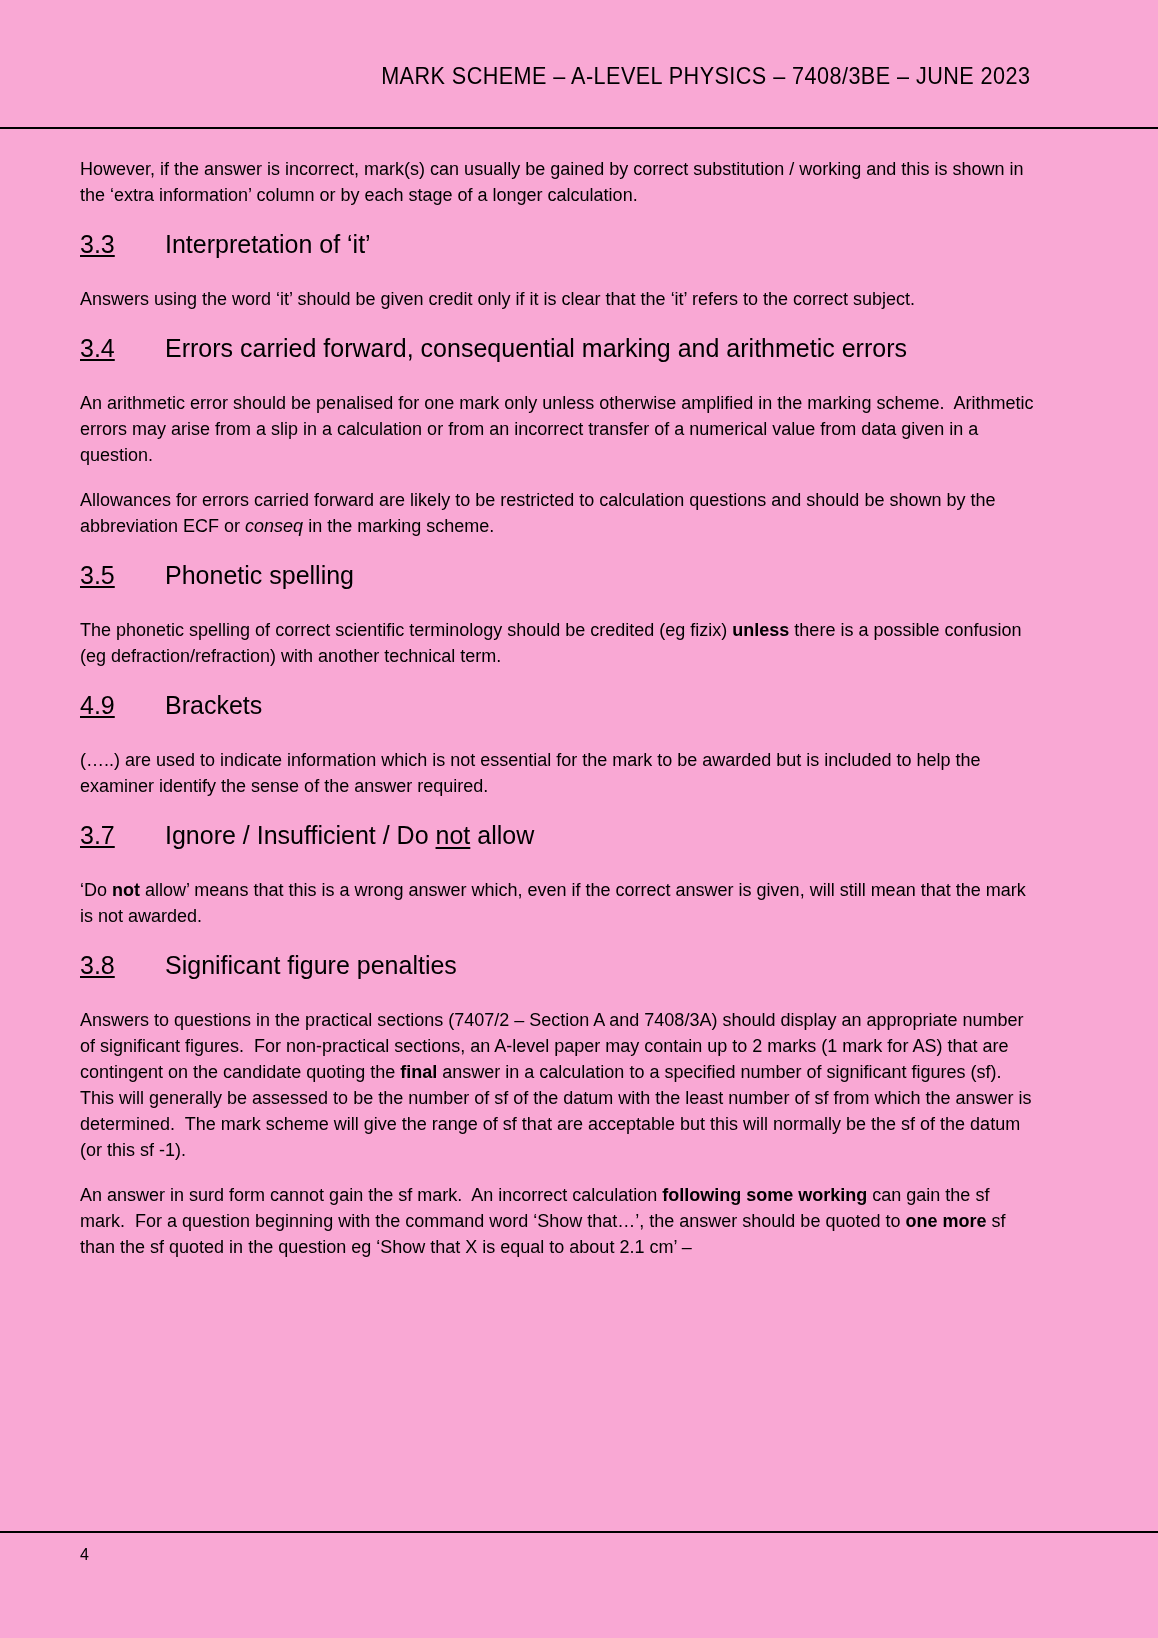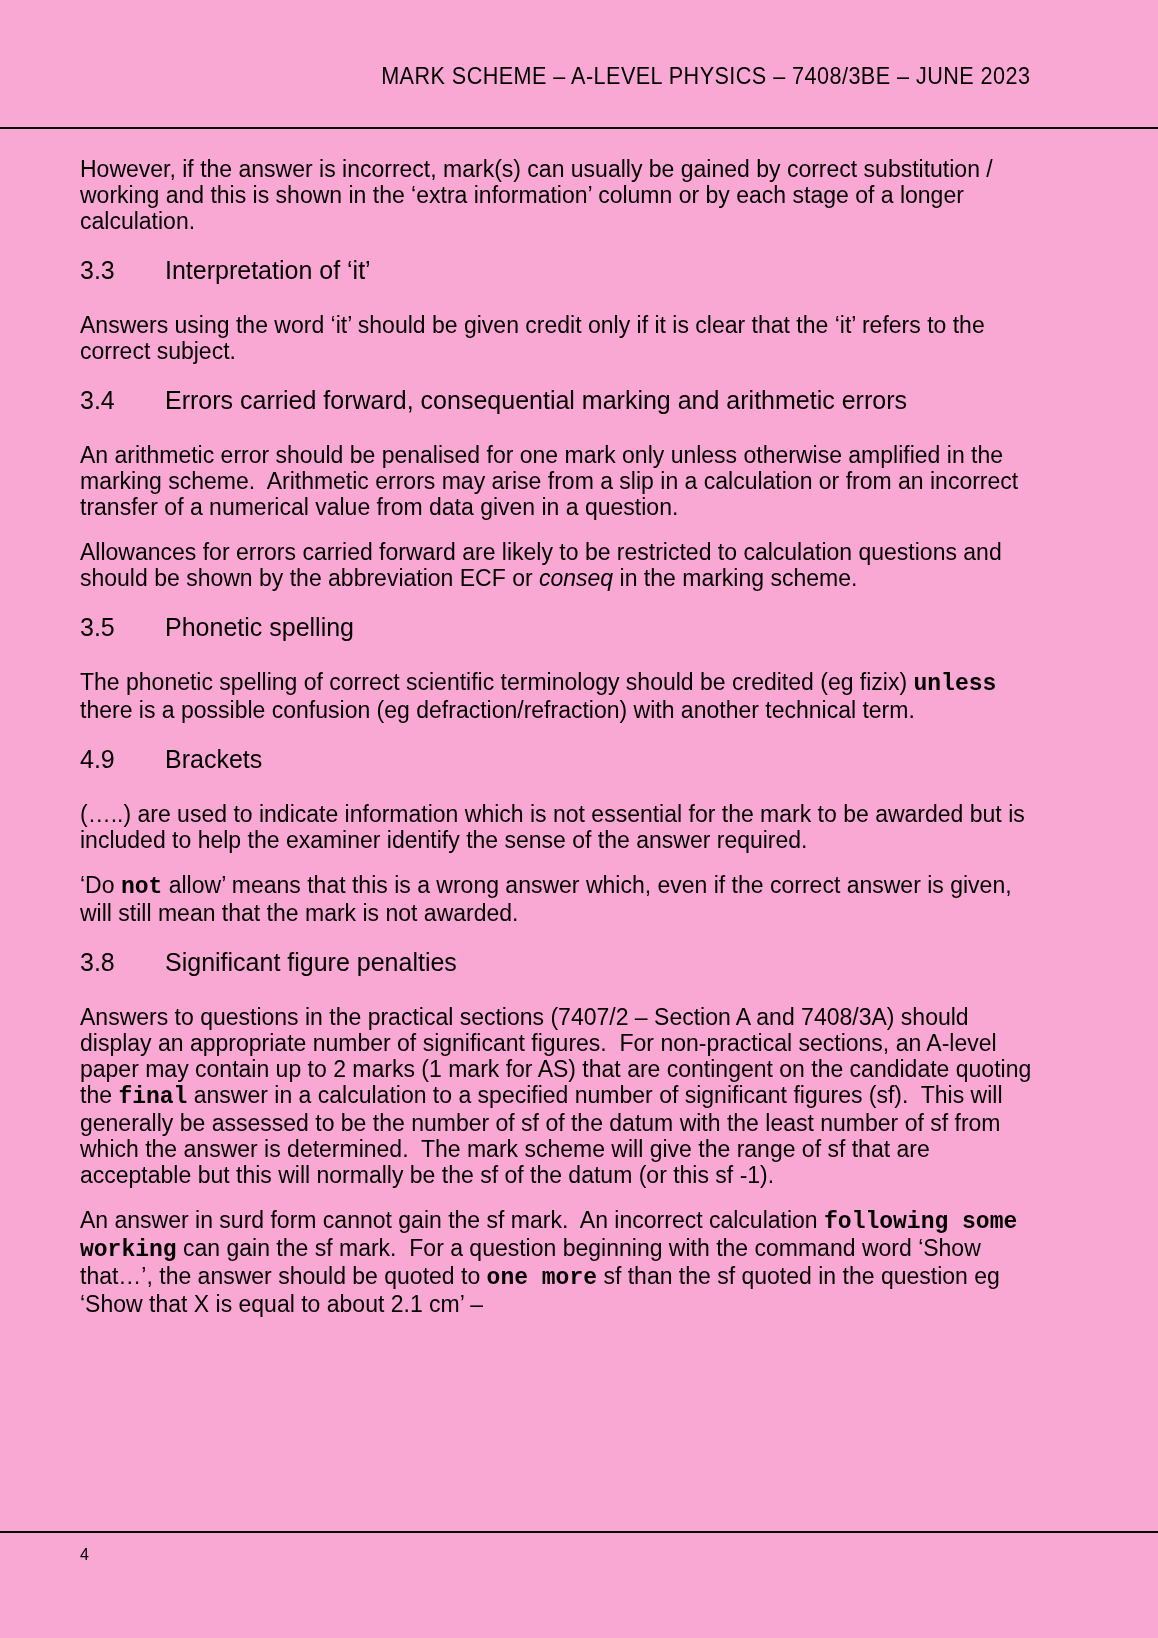--- a/index.html
+++ b/index.html
@@ -43,38 +43,39 @@
   }
   
   .content {
     position: absolute;
     top: 156px;
     left: 80px;
     width: 958px;
   }
   .content p.body-para {
     margin: 0 0 19px 0;
-    font-size: 23px;
+    font-size: 18px;
     line-height: 26px;
   }
   .content .section-heading {
     display: flex;
     margin: 21px 0 27px 0;
     font-size: 25px;
     line-height: 30px;
     font-weight: 400;
   }
   .section-heading .h-num {
     flex: 0 0 65px;
+    text-decoration: underline;
   }
   .section-heading .h-title {
     flex: 1 1 auto;
     margin-left: 20px;
   }
-  .run-b { font-weight: bold; font-family: Liberation Mono, monospace; }
+  .run-b { font-weight: bold; }
   .run-i { font-style: italic; }
   .run-u { text-decoration: underline; text-underline-offset: 3px; }
   
   .footer-rule {
     position: absolute;
     top: 1531px;
     left: 0;
     width: 100%;
     height: 2px;
     background: #000000;
@@ -114,20 +115,24 @@
       <h2 class="section-heading">
         <span class="h-num">3.5</span>
         <span class="h-title"><span>Phonetic spelling</span></span>
       </h2>
       <p class="body-para"><span>The phonetic spelling of correct scientific terminology should be credited (eg fizix) </span><span class="run-b">unless</span><span> there is a possible confusion (eg defraction/refraction) with another technical term.</span></p>
       <h2 class="section-heading">
         <span class="h-num">4.9</span>
         <span class="h-title"><span>Brackets</span></span>
       </h2>
       <p class="body-para"><span>(…..) are used to indicate information which is not essential for the mark to be awarded but is included to help the examiner identify the sense of the answer required.</span></p>
+      <h2 class="section-heading">
+        <span class="h-num">3.7</span>
+        <span class="h-title"><span>Ignore / Insufficient / Do </span><span class="run-u">not</span><span> allow</span></span>
+      </h2>
       <p class="body-para"><span>‘Do </span><span class="run-b">not</span><span> allow’ means that this is a wrong answer which, even if the correct answer is given, will still mean that the mark is not awarded.</span></p>
       <h2 class="section-heading">
         <span class="h-num">3.8</span>
         <span class="h-title"><span>Significant figure penalties</span></span>
       </h2>
       <p class="body-para"><span>Answers to questions in the practical sections (7407/2 – Section A and 7408/3A) should display an appropriate number of significant figures.&nbsp; For non-practical sections, an A-level paper may contain up to 2 marks (1 mark for AS) that are contingent on the candidate quoting the </span><span class="run-b">final</span><span> answer in a calculation to a specified number of significant figures (sf).&nbsp; This will generally be assessed to be the number of sf of the datum with the least number of sf from which the answer is determined.&nbsp; The mark scheme will give the range of sf that are acceptable but this will normally be the sf of the datum (or this sf -1).</span></p>
       <p class="body-para"><span>An answer in surd form cannot gain the sf mark.&nbsp; An incorrect calculation </span><span class="run-b">following some working</span><span> can gain the sf mark.&nbsp; For a question beginning with the command word ‘Show that…’, the answer should be quoted to </span><span class="run-b">one more</span><span> sf than the sf quoted in the question eg ‘Show that X is equal to about 2.1 cm’ –</span></p>
     </div>
 
   <div class="footer-rule"></div>

